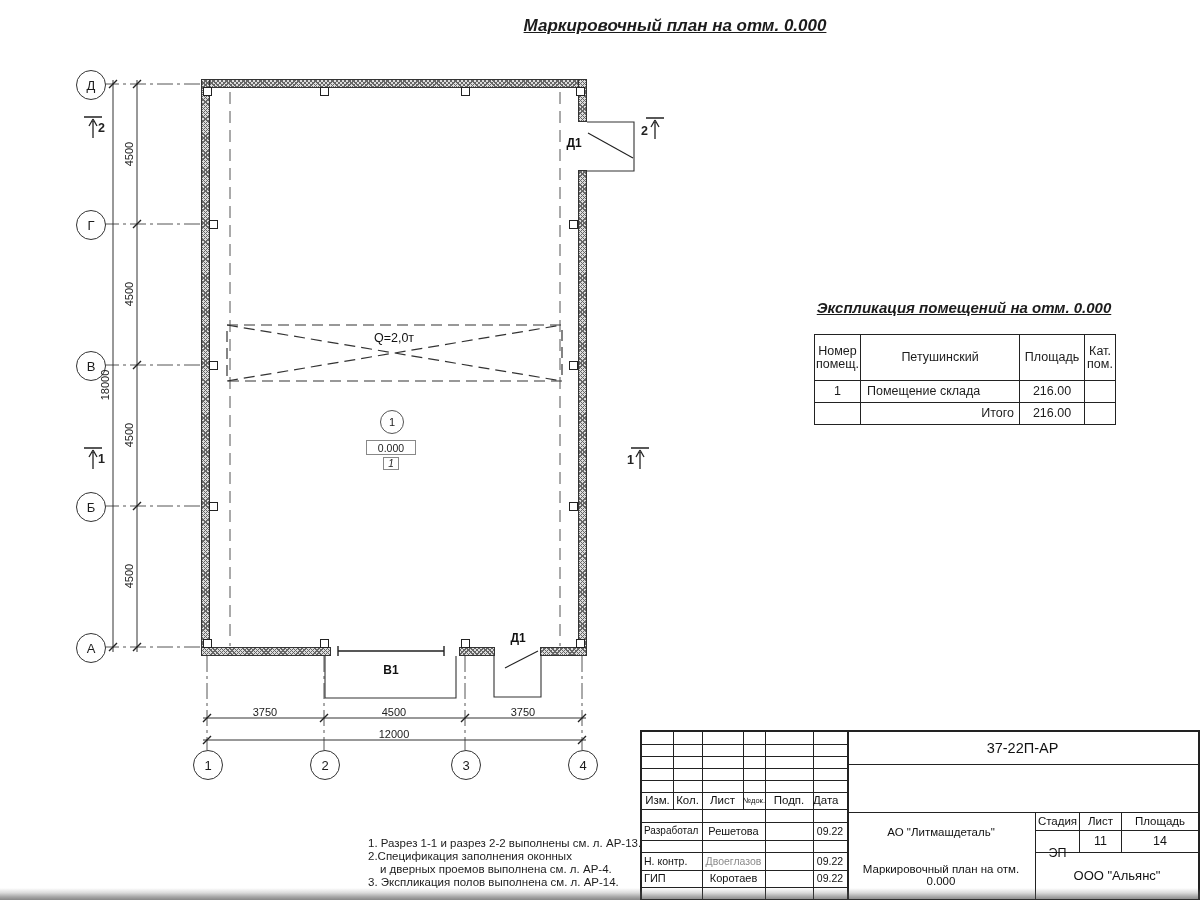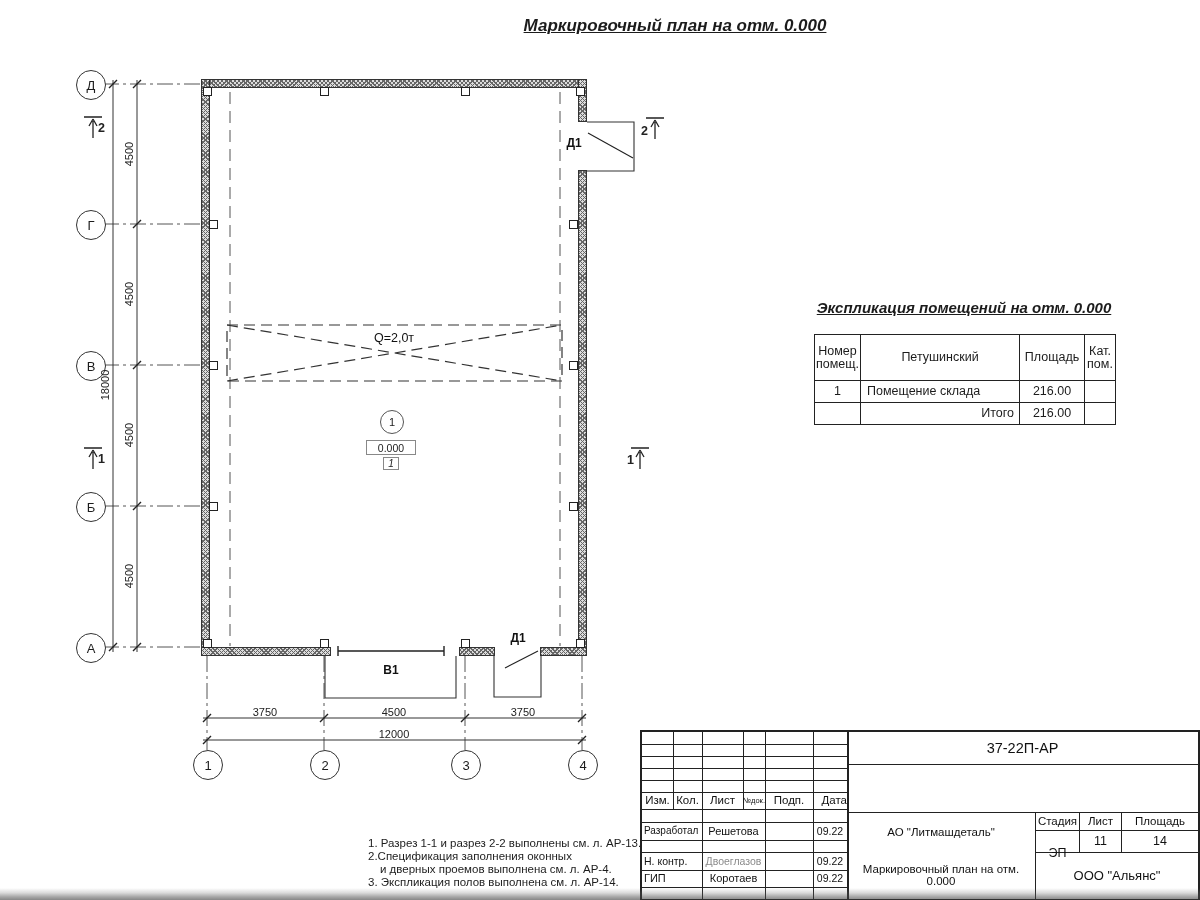--- a/index.html
+++ b/index.html
@@ -234,21 +234,21 @@
     <div class="tbl-v" style="left:437px;top:80px;height:40px;"></div>
     <div class="tbl-v" style="left:479px;top:80px;height:40px;"></div>
     <div class="tbl-h" style="left:393px;top:98px;width:163px;"></div>
     <div class="tbl-h" style="left:393px;top:120px;width:163px;height:1.4px;"></div>
 
     <div class="tb-txt" style="left:0;top:60px;width:31px;height:17px;line-height:17px;text-align:center;font-size:11.5px;">Изм.</div>
     <div class="tb-txt" style="left:31px;top:60px;width:29px;height:17px;line-height:17px;text-align:center;font-size:11.5px;">Кол.</div>
     <div class="tb-txt" style="left:60px;top:60px;width:41px;height:17px;line-height:17px;text-align:center;font-size:11.5px;">Лист</div>
     <div class="tb-txt" style="left:101px;top:60px;width:22px;height:17px;line-height:17px;text-align:center;font-size:7.5px;">№док.</div>
     <div class="tb-txt" style="left:123px;top:60px;width:48px;height:17px;line-height:17px;text-align:center;font-size:11.5px;">Подп.</div>
-    <div class="tb-txt" style="left:171px;top:60px;width:34px;height:17px;line-height:17px;text-align:right;font-size:11.5px;">Дата</div>
+    <div class="tb-txt" style="left:171px;top:60px;width:34px;height:17px;line-height:17px;text-align:left;font-size:11.5px;">Дата</div>
 
     <div class="tb-txt" style="left:2px;top:90px;width:58px;height:18px;line-height:18px;font-size:10px;">Разработал</div>
     <div class="tb-txt" style="left:60px;top:90px;width:63px;height:18px;line-height:18px;text-align:center;font-size:11px;">Решетова</div>
     <div class="tb-txt" style="left:171px;top:90px;width:34px;height:18px;line-height:18px;text-align:center;font-size:10.5px;">09.22</div>
     <div class="tb-txt" style="left:2px;top:120px;width:58px;height:18px;line-height:18px;font-size:10.5px;">Н. контр.</div>
     <div class="tb-txt" style="left:60px;top:120px;width:63px;height:18px;line-height:18px;text-align:center;font-size:10.5px;color:#8a8a8a;">Двоеглазов</div>
     <div class="tb-txt" style="left:171px;top:120px;width:34px;height:18px;line-height:18px;text-align:center;font-size:10.5px;">09.22</div>
     <div class="tb-txt" style="left:2px;top:138px;width:58px;height:17px;line-height:17px;font-size:11px;">ГИП</div>
     <div class="tb-txt" style="left:60px;top:138px;width:63px;height:17px;line-height:17px;text-align:center;font-size:11px;">Коротаев</div>
     <div class="tb-txt" style="left:171px;top:138px;width:34px;height:17px;line-height:17px;text-align:center;font-size:10.5px;">09.22</div>

